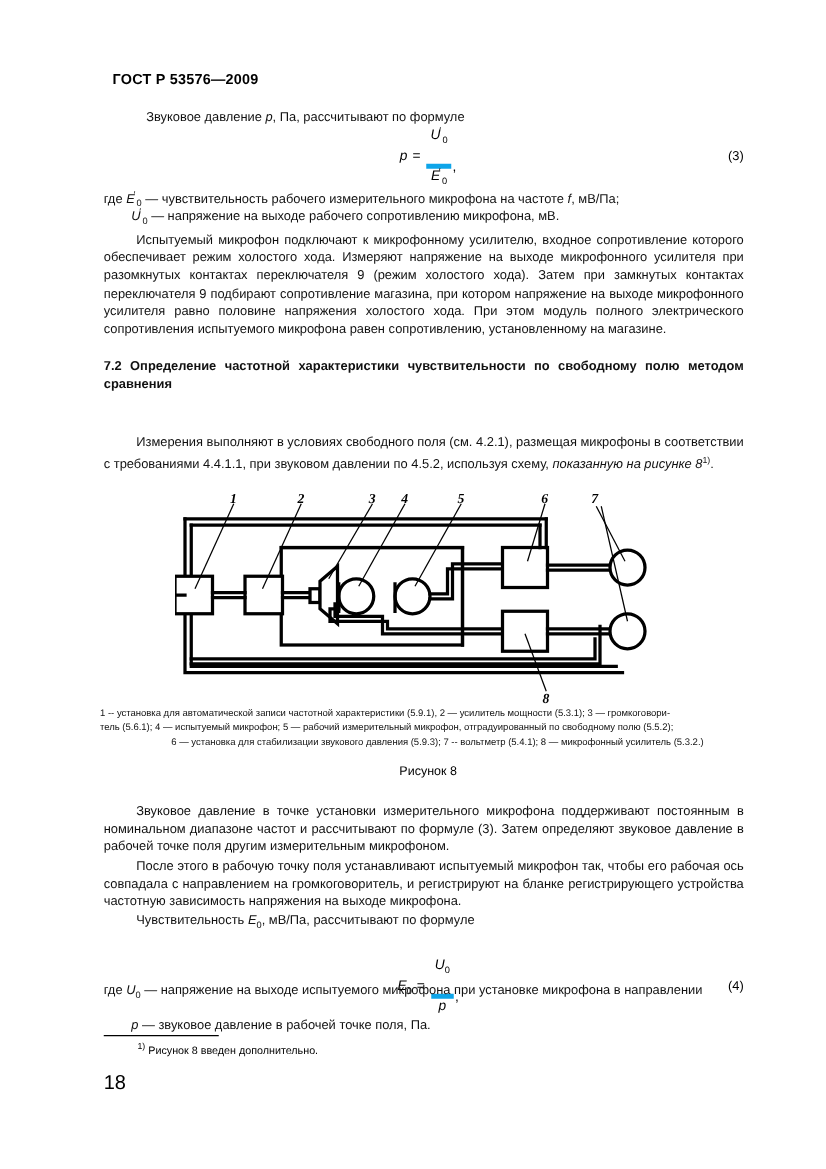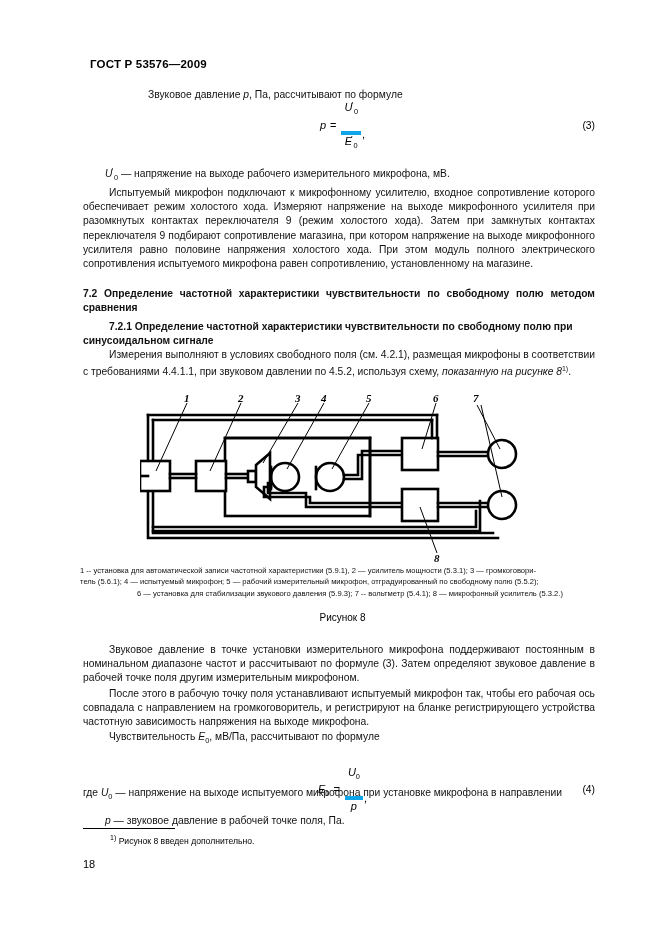--- a/index.html
+++ b/index.html
@@ -119,57 +119,61 @@
   .footnote {
     position: absolute;
     left: 98px;
     top: 834px;
     font-size: 8.6px;
   }
   .page-num {
     position: absolute;
     left: 71px;
     top: 858px;
-    font-size: 11px;
+    font-size: 16px;
   }
   .fn-sup { font-size: 7px; vertical-align: super; }
 </style>
 </head>
 <body>
 
 <div class="page">
 
   <div class="doc-header">ГОСТ Р 53576—2009</div>
 
-  <div class="tb nojust" style="left:105px; top:88px; width:480px;margin-left:31px;">
+  <div class="tb nojust" style="left:105px; top:88px; width:480px;">
     <span>Звуковое давление <span class="it">p</span>, Па, рассчитывают по формуле</span>
   </div>
 
   <div class="formula-row" style="top:108px; height:34px;">
     <span class="it">p</span>
     <span style="margin:0 4px;">=</span>
     <span class="frac">
       <span class="top"><span class="it">U</span><sup class="pr">′</sup><sub class="s">0</sub></span>
       <span class="bot"><span class="it">E</span><sup class="pr">′</sup><sub class="s">0</sub></span>
     </span>
     <span style="align-self:flex-end; padding-bottom:2px;">,</span>
     <span class="num">(3)</span>
   </div>
 
+  <div class="tb nojust" style="left:71px; top:153px; width:512px;">
+    <span>где</span>
+    <span> <span class="it">E</span><sup class="pr">′</sup><sub class="s">0</sub> </span>
+    <span>— чувствительность рабочего измерительного микрофона на частоте <span class="it">f</span>, мВ/Па;</span>
+  </div>
   <div class="tb nojust" style="left:93px; top:167px; width:490px;">
     <span><span class="it">U</span><sup class="pr">′</sup><sub class="s">0</sub></span>
-    <span>— напряжение на выходе рабочего измерительного микрофона, мВ.</span>
+    <span>— напряжение на выходе рабочего сопротивлению микрофона, мВ.</span>
   </div>
 
   <div class="tb ind" style="left:71px; top:186px; width:512px;">Испытуемый микрофон подключают к микрофонному усилителю, входное сопротивление которого обеспечивает режим холостого хода. Измеряют напряжение на выходе микрофонного усилителя при разомкнутых контактах переключателя 9 (режим холостого хода). Затем при замкнутых контактах переключателя 9 подбирают сопротивление магазина, при котором напряжение на выходе микрофонного усилителя равно половине напряжения холостого хода. При этом модуль полного электрического сопротивления испытуемого микрофона равен сопротивлению, установленному на магазине.</div>
 
 
   <div class="tb bold" style="left:71px; top:287px; width:512px;">7.2 Определение частотной характеристики чувствительности по свободному полю методом сравнения</div>
 
-  <div class="tb bold nojust" style="left:71px; top:320px; width:512px; text-indent:26px;">7.2.1 Определение частотной характеристики чувствительности по свободному полю при синусоидальном сигнале</div>
 
   <div class="tb ind" style="left:71px; top:348px; width:512px;">
     <span>Измерения выполняют в условиях свободного поля (см. 4.2.1), размещая микрофоны в соответствии с требованиями 4.4.1.1, при звуковом давлении по 4.5.2, используя схему, </span><span class="ital">показанную на рисунке 8</span><span class="fn-sup">1)</span><span>.</span>
   </div>
 
   <div class="figure-wrap">
     <svg width="420" height="170" viewBox="0 0 420 170">
       <g fill="none" stroke="#000" stroke-width="2.6" stroke-linecap="square">
 
         <polyline points="8,22 8,145 358,145"></polyline>

